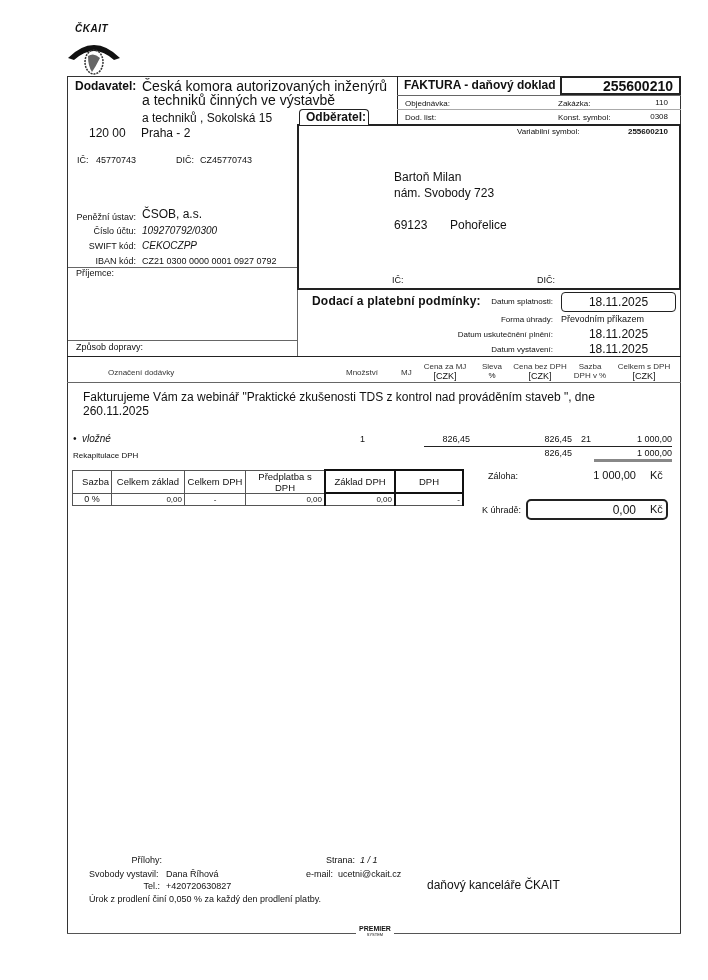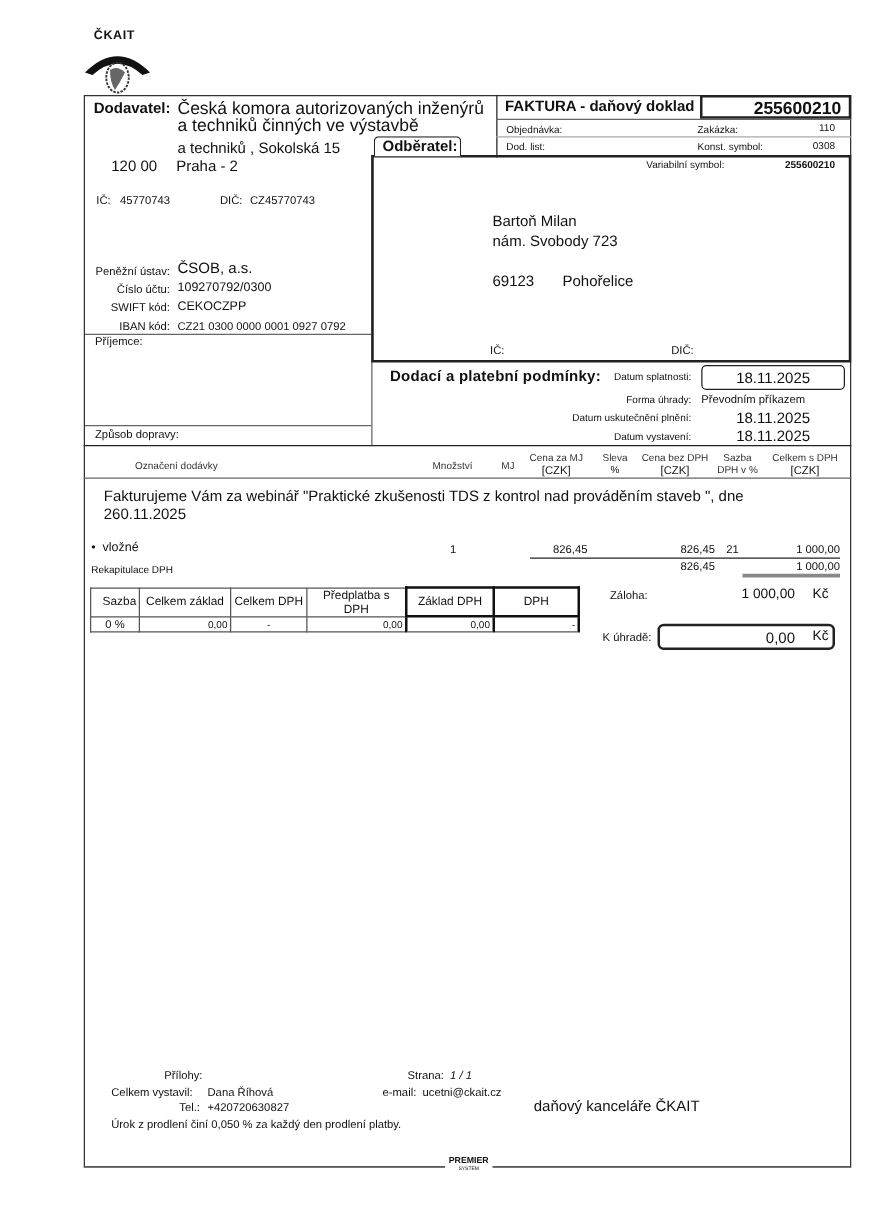--- a/index.html
+++ b/index.html
@@ -6,21 +6,21 @@
   body { width:708px; height:980px; position:relative; font-family:"Liberation Sans", sans-serif; color:#111; overflow:hidden; }
   .abs { position:absolute; white-space:nowrap; }
   .it { }
   .b { font-weight:bold; }
   .r { text-align:right; }
   .c { text-align:center; }
   .line { position:absolute; background:#222; }
   .box { position:absolute; border:1px solid #222; box-sizing:border-box; }
   .f8 { font-size:8px; }
   .f9 { font-size:9px; }
-  .f10 { font-size:10px; }
+  .f10 { font-size:10px;font-style:italic; }
   .f11 { font-size:11px; }
   .f12 { font-size:12px; }
   .f14 { font-size:14px; }
   table.vat { position:absolute; left:72px; top:469px; border-collapse:collapse; font-size:9px; }
   table.vat td, table.vat th { border:1px solid #555; padding:0 2px; height:11px; line-height:11px; font-weight:normal; }
   table.vat th { font-size:9.5px; height:13px; }
 </style>
 </head>
 <body>
 
@@ -160,21 +160,21 @@
 <div class="abs f11 r" style="left:570px;top:469px;width:66px;">1 000,00</div>
 <div class="abs f11" style="left:650px;top:469px;">Kč</div>
 <div class="abs f9" style="left:482px;top:505px;">K úhradě:</div>
 <div class="box" style="left:526px;top:499px;width:142px;height:21px;border-width:2px;border-radius:5px;"></div>
 <div class="abs f12 r" style="left:570px;top:503px;width:66px;">0,00</div>
 <div class="abs f11" style="left:650px;top:503px;">Kč</div>
 
 <div class="abs it f9 r" style="left:80px;top:855px;width:82px;">Přílohy:</div>
 <div class="abs it f9" style="left:326px;top:855px;">Strana:</div>
 <div class="abs f9" style="left:360px;top:855px;font-style:italic;">1 / 1</div>
-<div class="abs it f9" style="left:89px;top:869px;">Celkem vystavil:</div>
+<div class="abs it f9" style="left:89px;top:869px;">Svobody vystavil:</div>
 <div class="abs f9" style="left:166px;top:869px;">Dana Říhová</div>
 <div class="abs f9" style="left:306px;top:869px;">e-mail:</div>
 <div class="abs f9" style="left:338px;top:869px;">ucetni@ckait.cz</div>
 <div class="abs it f9 r" style="left:100px;top:881px;width:60px;">Tel.:</div>
 <div class="abs f9" style="left:166px;top:881px;">+420720630827</div>
 <div class="abs it f12" style="left:427px;top:878px;">daňový kanceláře ČKAIT</div>
 <div class="abs f9" style="left:89px;top:894px;">Úrok z prodlení činí  0,050 % za každý den prodlení platby.</div>
 
 <div class="line" style="left:67px;top:933px;width:614px;height:1px;background:#555;"></div>
 <div class="abs" style="left:356px;top:926px;background:#fff;padding:0 3px;text-align:center;line-height:6px;">

